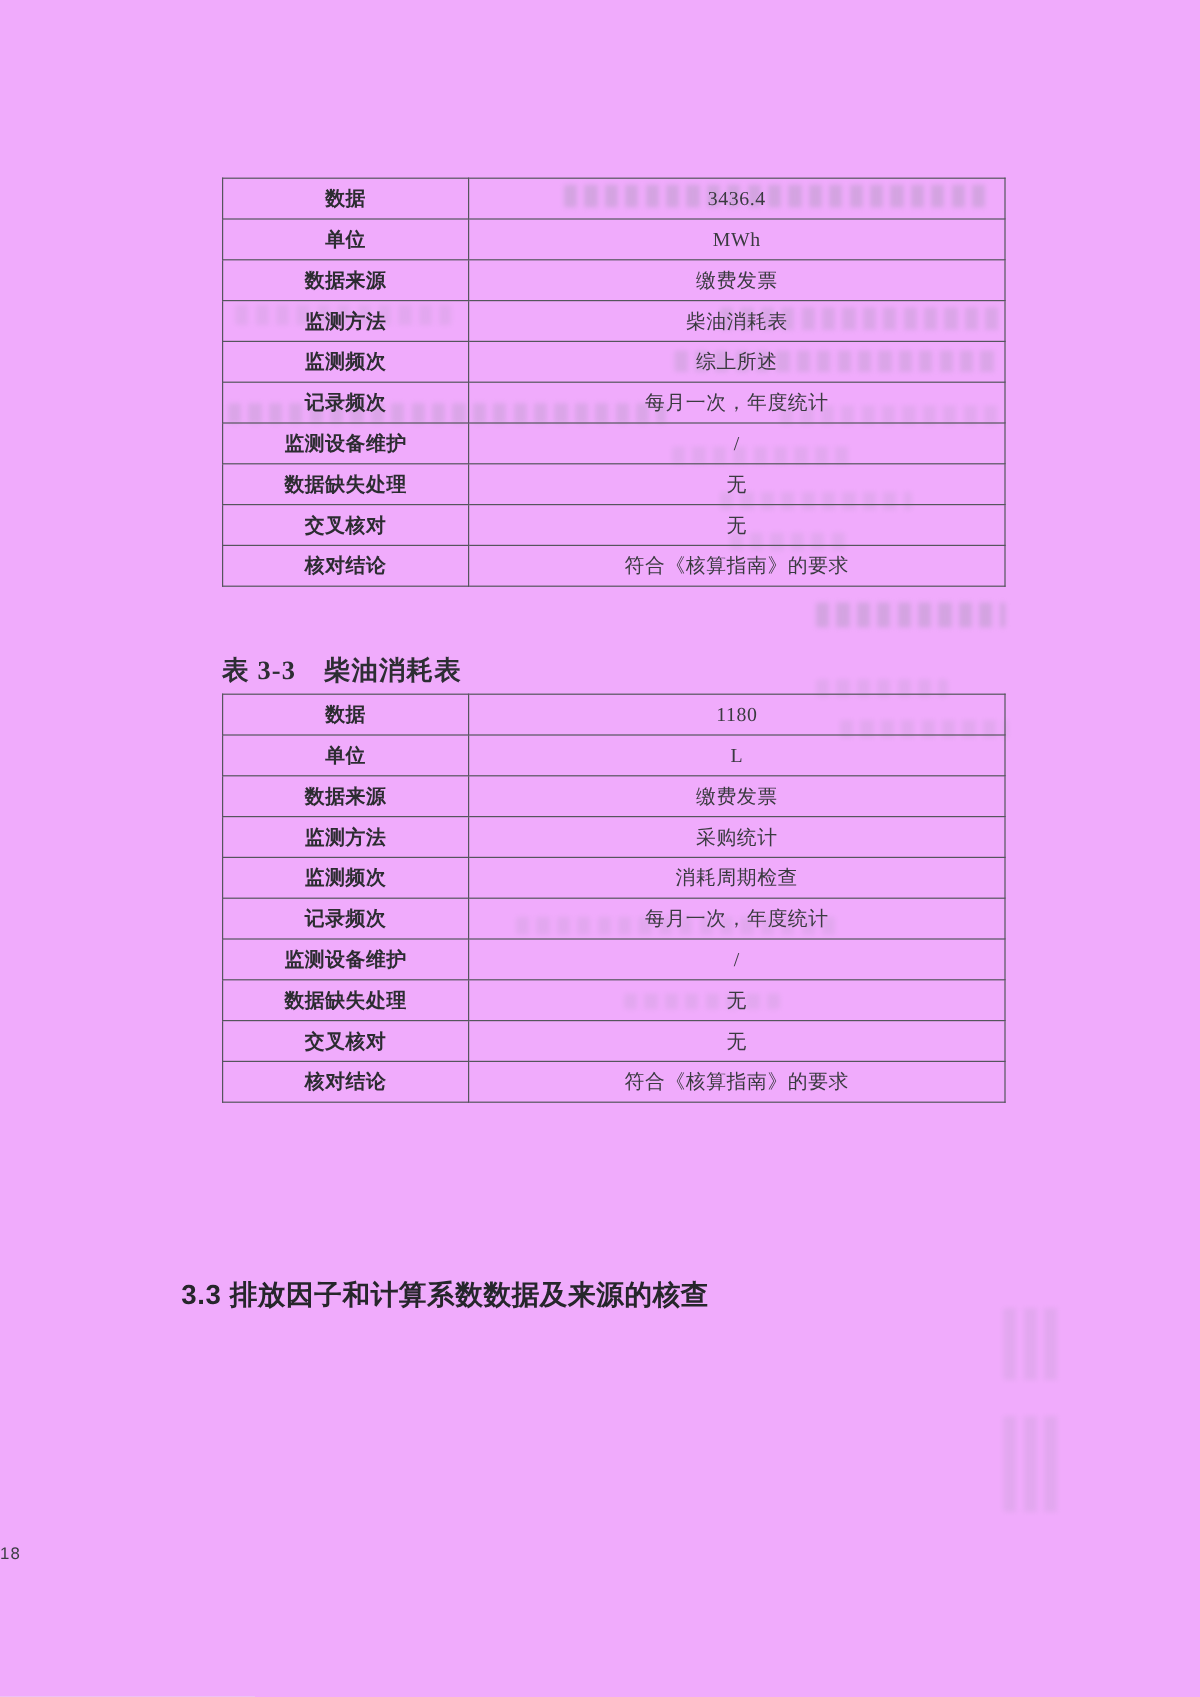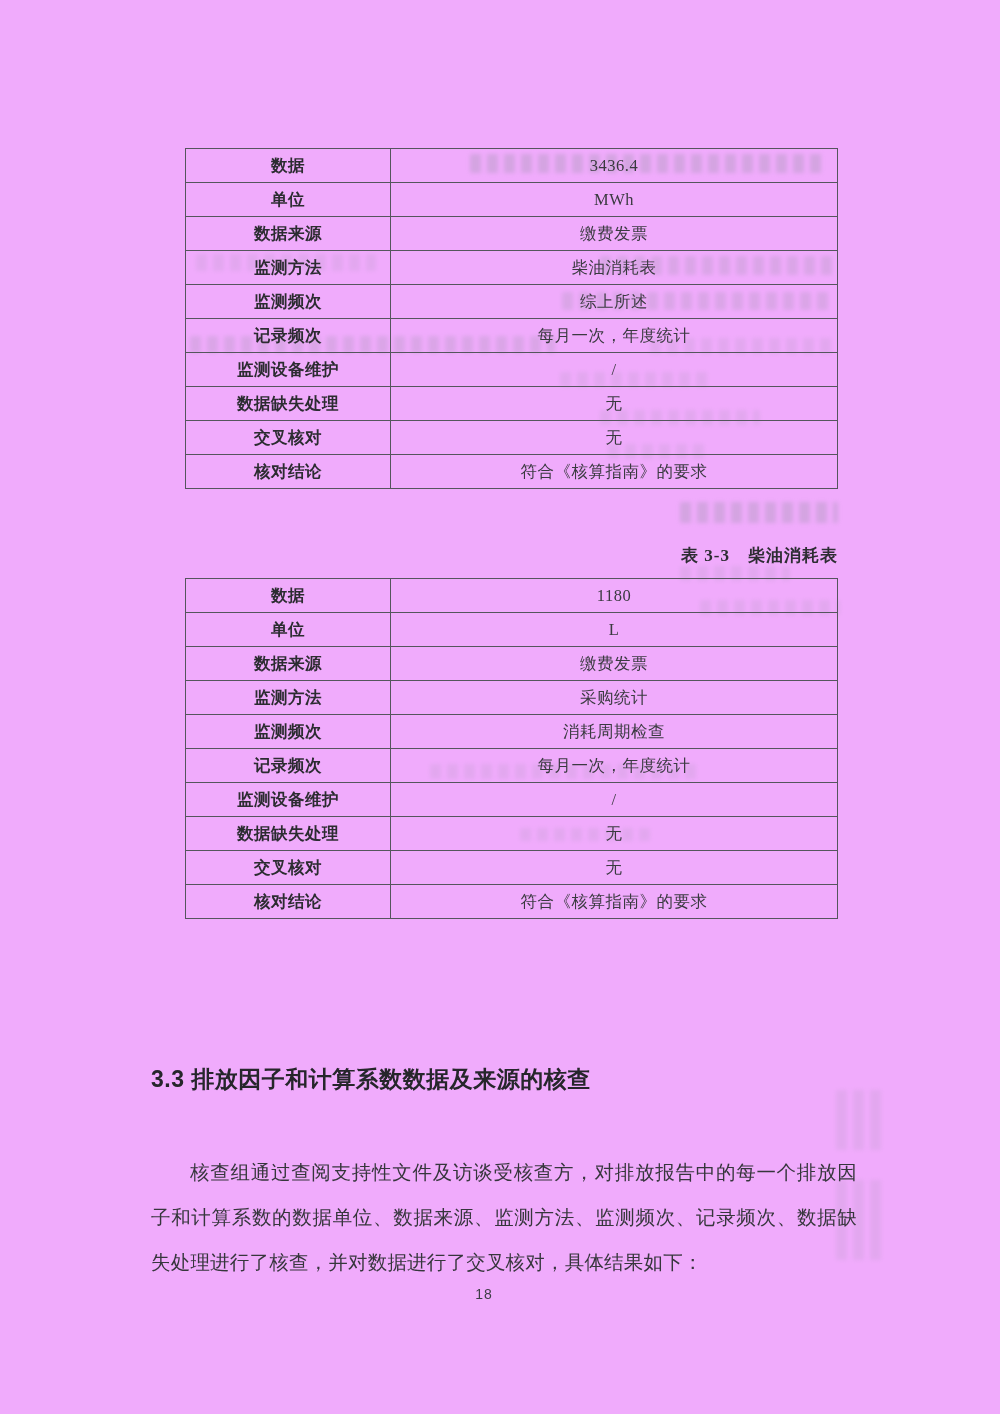--- a/index.html
+++ b/index.html
@@ -58,22 +58,22 @@
   }
   .sub-heading sub {
     font-size: 12px;
     vertical-align: -4px;
   }
   .table-caption {
     position: absolute;
     left: 185px;
     top: 544px;
     width: 653px;
-    text-align: right;
-    font-size: 17px;
+    text-align: left;
+    font-size: 22px;
     font-weight: 700;
     color: #2d2d33;
     letter-spacing: 1px;
   }
   .section-heading {
     position: absolute;
     left: 151px;
     top: 1064px;
     font-size: 23px;
     font-weight: 700;
@@ -97,21 +97,21 @@
   }
   .body-para.p1 { top: 925px; }
   .body-para.p2 { top: 1130px; }
 
   
   .page-number {
     position: absolute;
     left: 0;
     top: 1286px;
     width: 968px;
-    text-align: center;
+    text-align: left;
     font-size: 14px;
     font-family: "Liberation Sans", "DejaVu Sans", sans-serif;
     color: #3d3d45;
     letter-spacing: 1px;
   }
 
   
   .ghost {
     position: absolute;
     background: repeating-linear-gradient(90deg,
@@ -244,17 +244,16 @@
         <tr>
           <td class="label-cell">核对结论</td>
           <td class="value-cell">符合《核算指南》的要求</td>
         </tr>
       </tbody>
   </table>
 
 
   <div class="section-heading">3.3 排放因子和计算系数数据及来源的核查</div>
 
-  <p class="body-para p2">核查组通过查阅支持性文件及访谈受核查方，对排放报告中的每一个排放因子和计算系数的数据单位、数据来源、监测方法、监测频次、记录频次、数据缺失处理进行了核查，并对数据进行了交叉核对，具体结果如下：</p>
 
   <div class="page-number">18</div>
 
 </div>
 
 </body></html>

